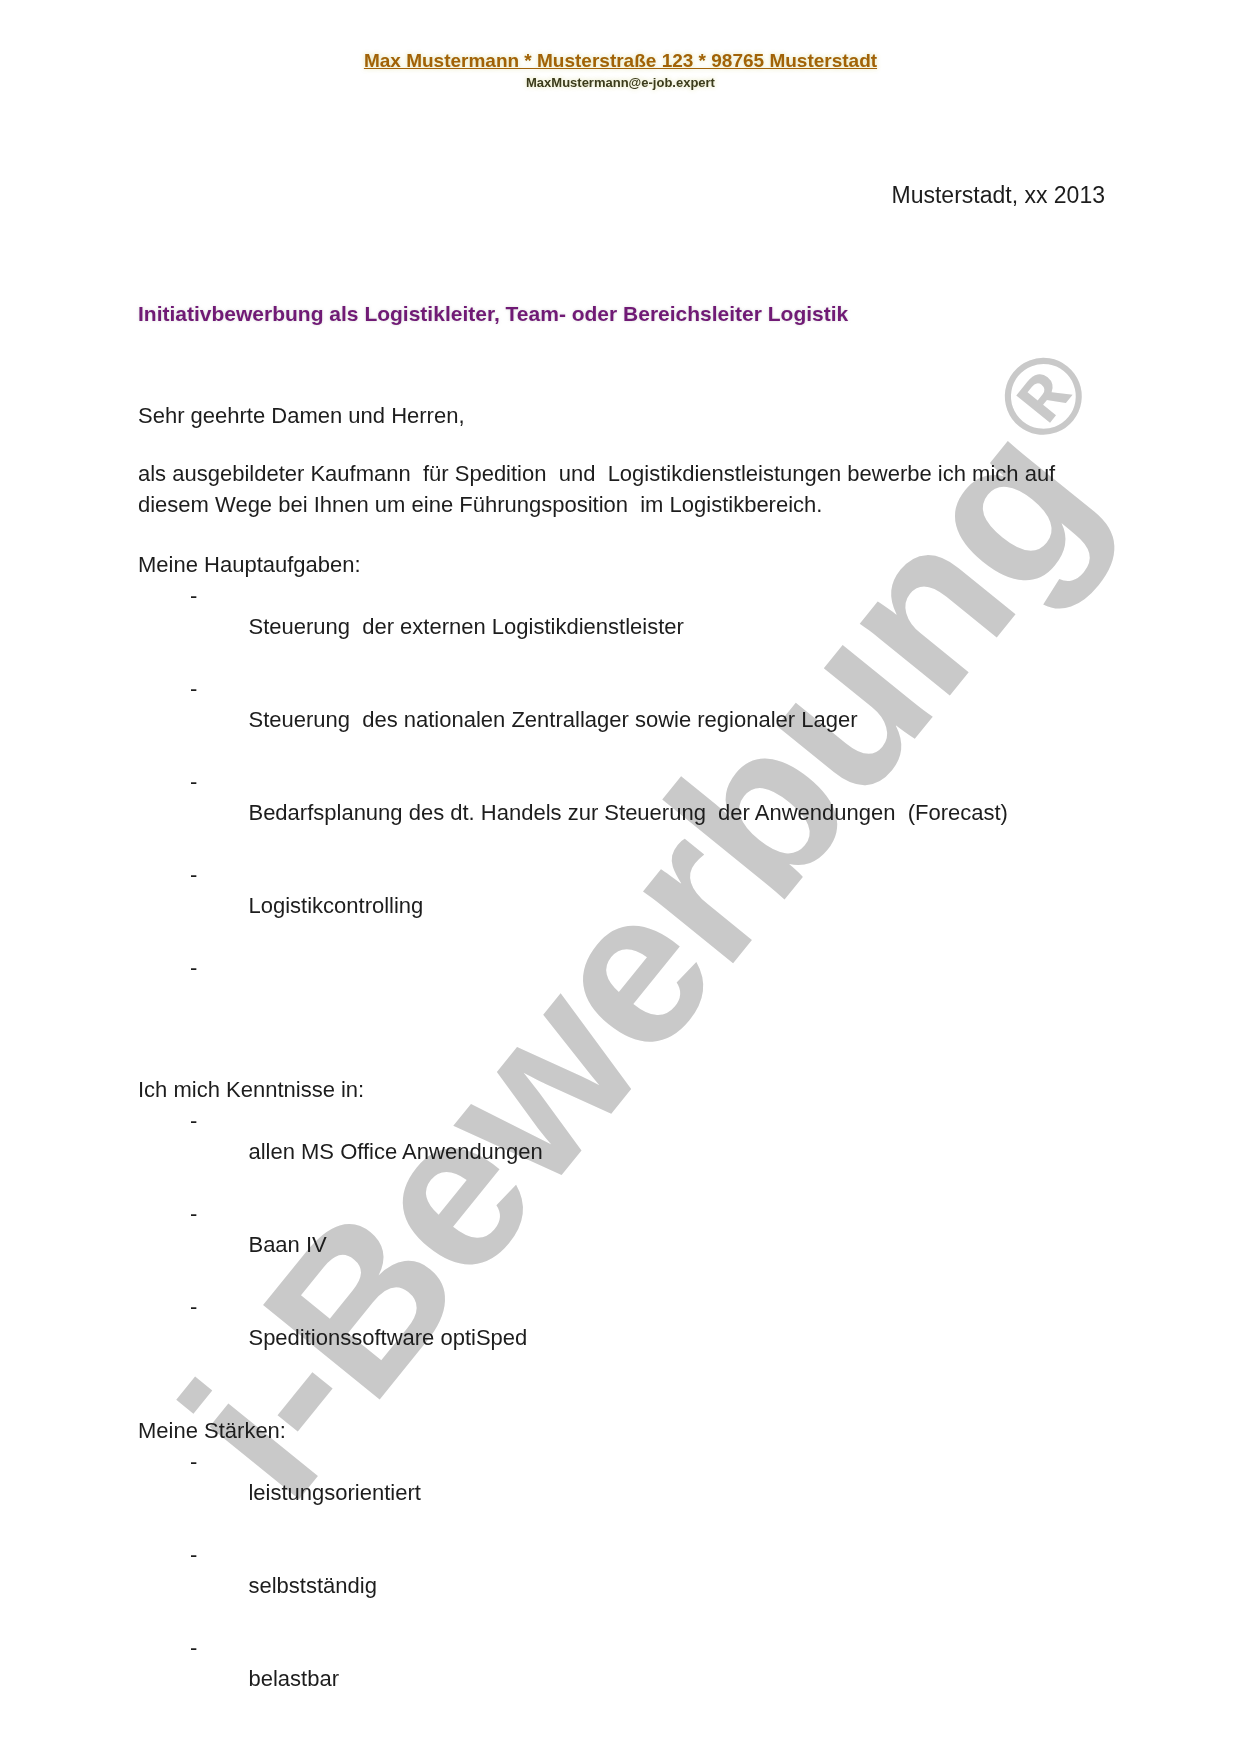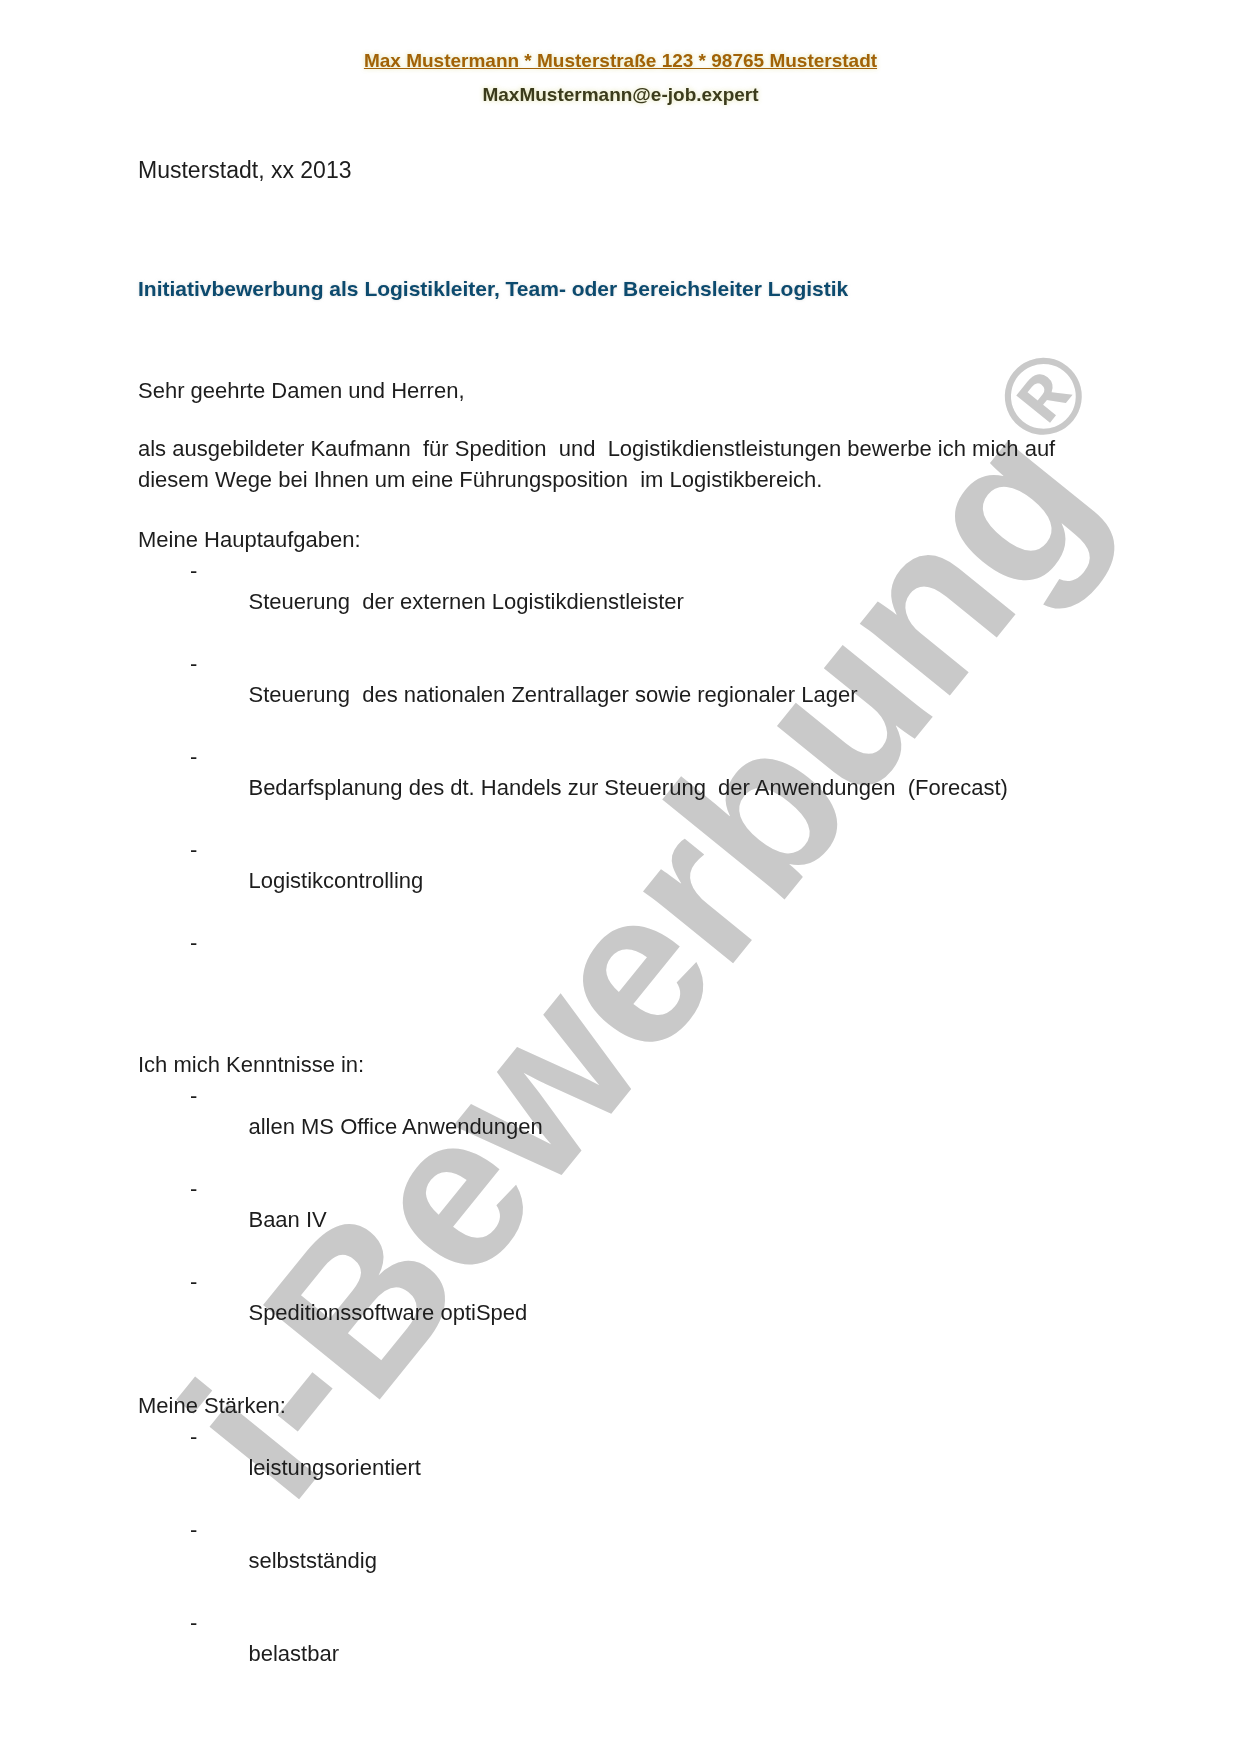--- a/index.html
+++ b/index.html
@@ -36,33 +36,32 @@
   .letterhead { position:relative; z-index:1; padding-top:50px; text-align:center; }
   .address-line {
     display:inline-block;
     font-size:19px; line-height:22px; font-weight:bold;
     color:#a16207;
     text-decoration:underline;
     text-shadow:0 0 5px rgba(222,222,160,0.9);
     white-space:pre;
   }
   .email-line {
-    margin-top:12px;
-    font-size:19px; line-height:21px; font-weight:bold;
+    font-size:13px; line-height:21px; font-weight:bold;
     color:#3b3b1c;
     text-shadow:0 0 5px rgba(222,222,160,0.9);
   }
   
   .content {
     position:relative; z-index:1;
     margin:0 136px 0 138px;
     font-size:22px; line-height:31px;
   }
-  .date-line   { margin-top:50px; text-align:left; font-size:23px; }
-  .subject-line{ margin-top:87px; font-size:21px; font-weight:bold; color:#0c4a6e;
+  .date-line   { margin-top:87px; text-align:right; font-size:23px; }
+  .subject-line{ margin-top:87px; font-size:21px; font-weight:bold; color:#701a75;
                  text-shadow:0 0 3px rgba(190,190,190,0.55); white-space:pre; }
   .salutation  { margin-top:71px; }
   .intro       { margin-top:27px; }
   .intro div   { white-space:pre; }
   .section     { margin-top:29px; }
   .section.wide-gap { margin-top:31px; }
   .list-item   { position:relative; padding-left:86px; white-space:pre; }
   .list-item .dash { position:absolute; left:52px; top:0; }
 </style>
 </head>

